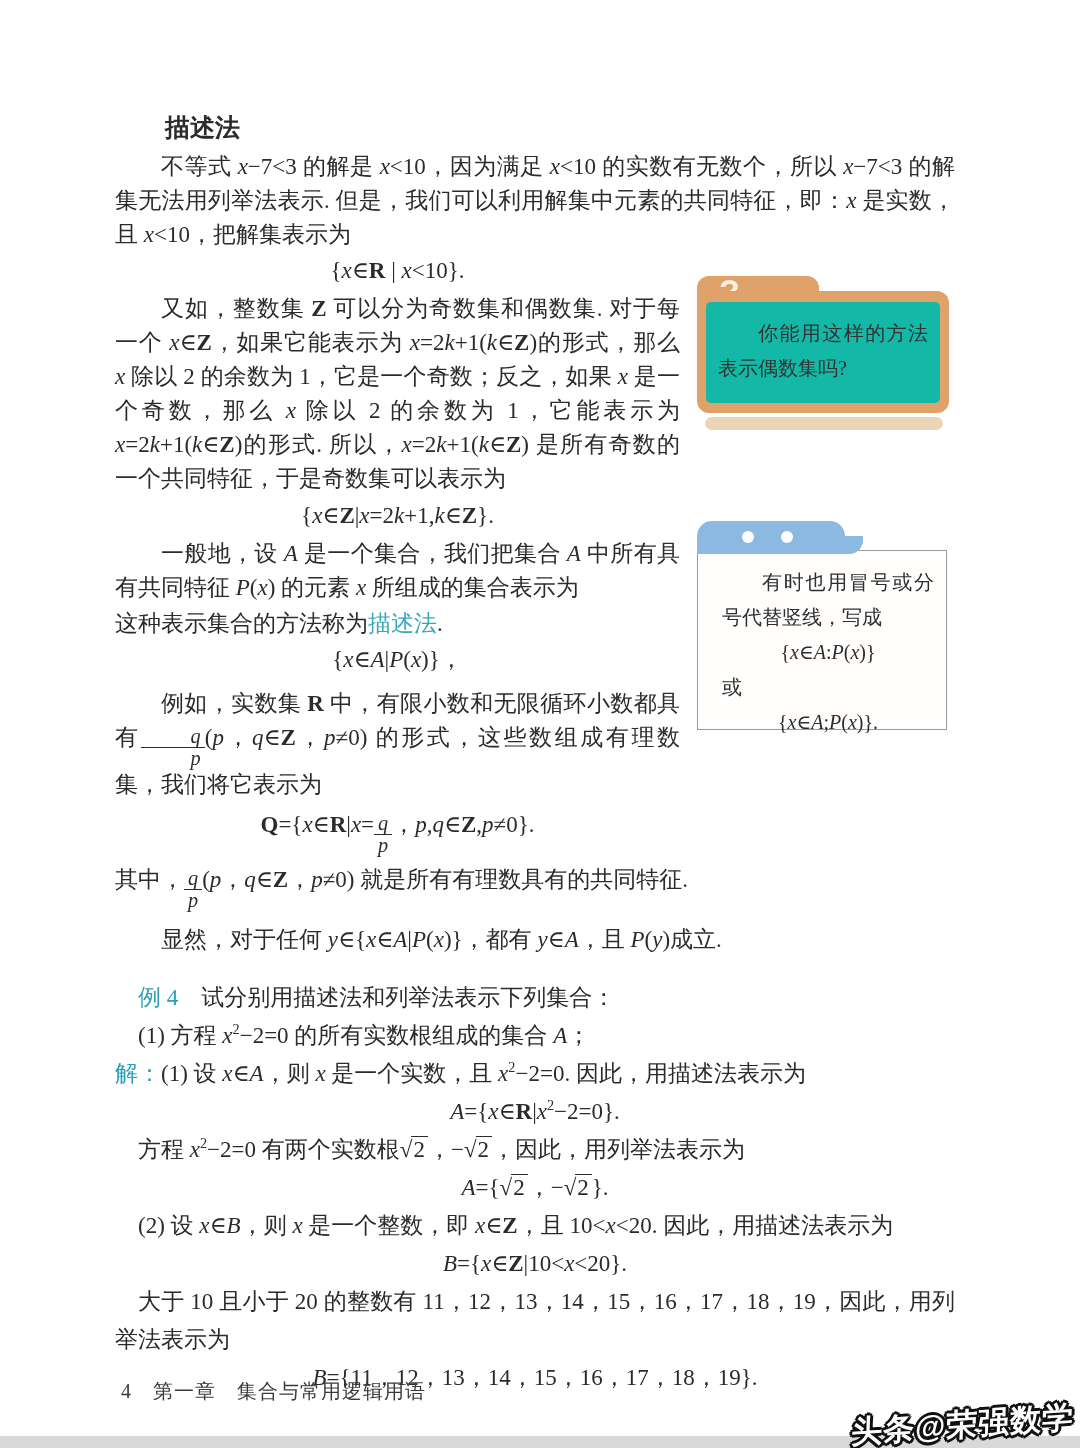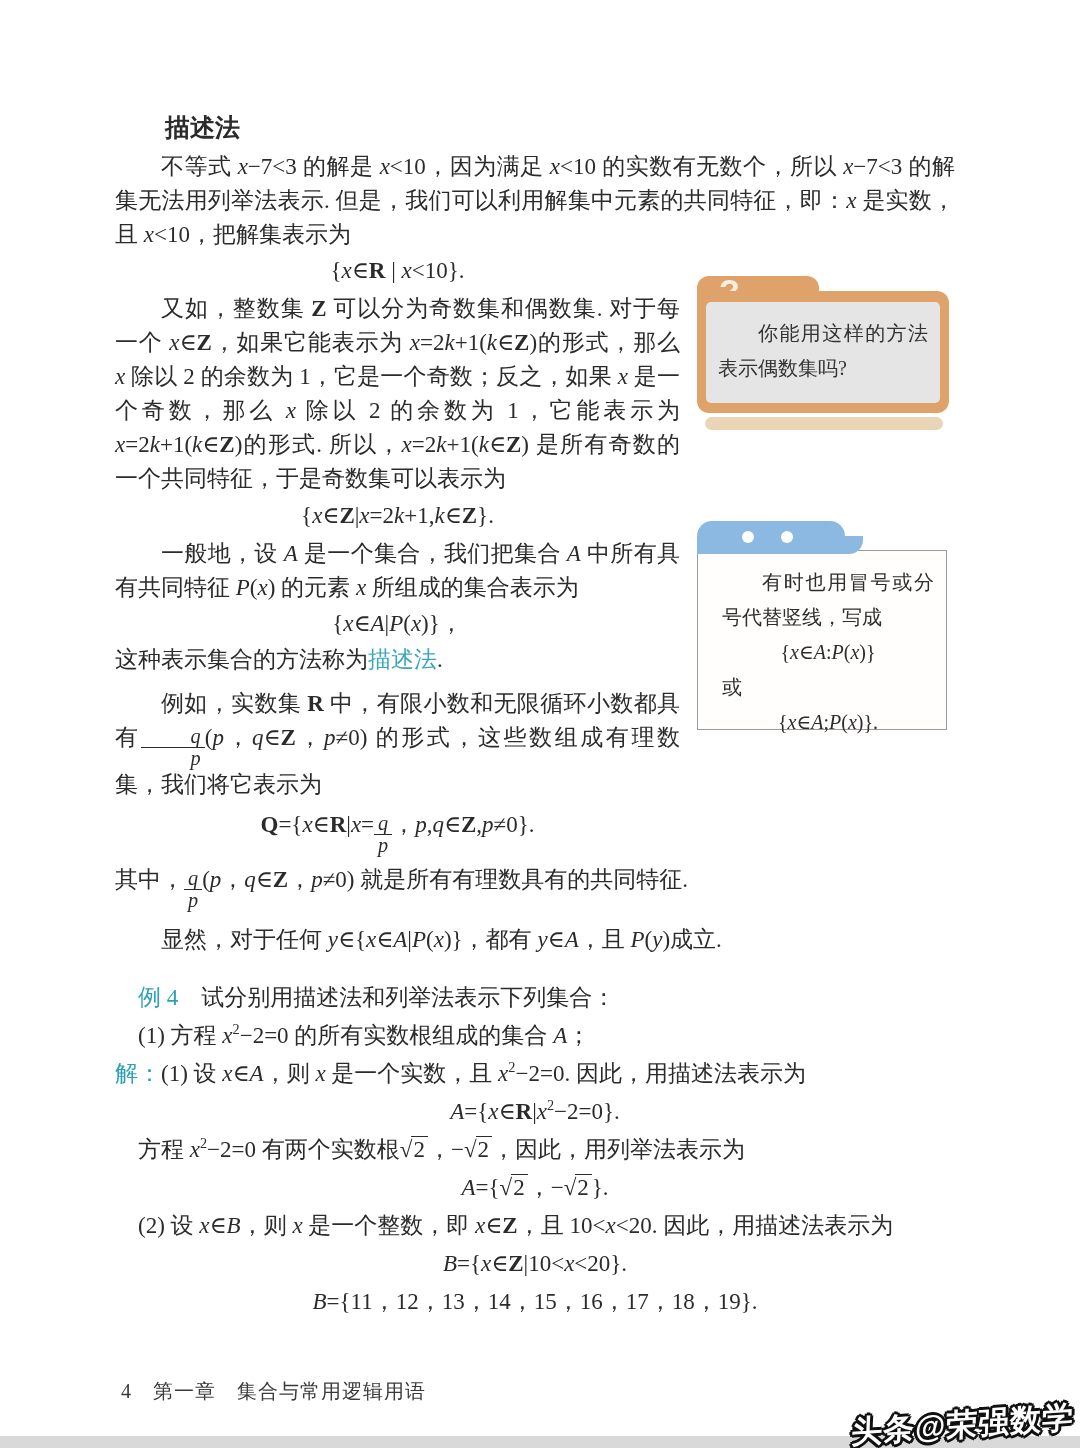--- a/index.html
+++ b/index.html
@@ -29,21 +29,21 @@
   .frac .num, .frac .den { display:block; font-size:0.88em; padding:0 4px; }
   .frac .den { border-top:1.6px solid #2b2b2b; }
   .sqrt { white-space:nowrap; }
   .sqrt .radical { font-style:normal; }
   .sqrt .radicand { border-top:1.6px solid #2b2b2b; padding:0 3px 0 2px; margin-left:-1px; }
   
   .callout-question { position:absolute; left:697px; top:276px; width:252px; height:148px; }
   .q-tab { position:absolute; left:0; top:0; width:122px; height:34px; background:#dfa26b; border-radius:12px 12px 0 0; }
   .q-tab span { position:absolute; left:22px; top:-4px; font-family:"Liberation Sans",sans-serif; font-weight:700; font-size:34px; color:rgba(255,252,245,0.85); }
   .q-main { position:absolute; left:0; top:15px; width:252px; height:122px; background:#dfa26b; border-radius:0 12px 12px 12px; padding:11px 9px 10px 9px; }
-  .q-inner { width:100%; height:100%; background:#e5e5e5; border-radius:5px; padding:14px 12px 0 12px;
+  .q-inner { width:100%; height:100%; background:#14b8a6; border-radius:5px; padding:14px 12px 0 12px;
              font-size:20px; line-height:35px; color:#333; }
   .q-shadow { position:absolute; left:8px; top:141px; width:238px; height:13px; background:#ead6b6; border-radius:7px; }
   
   .callout-note { position:absolute; left:697px; top:521px; width:250px; height:209px; }
   .n-header { position:absolute; left:0; top:0; width:148px; height:33px; background:#8cb9e2; border-radius:15px 15px 0 0; z-index:2; }
   .n-header::after { content:""; position:absolute; right:-18px; bottom:0; width:18px; height:18px; background:#8cb9e2; border-radius:0 0 14px 0; }
   .n-dot { position:absolute; top:10px; width:12px; height:12px; border-radius:50%; background:#ffffff; }
   .n-dot.d1 { left:45px; } .n-dot.d2 { left:84px; }
   .n-body { position:absolute; left:0; top:29px; width:250px; height:180px; background:#fffefd; border:1.5px solid #9a9a9a;
             padding:14px 12px 0 24px; font-size:20px; line-height:35px; color:#2d2d2d; z-index:1; }
@@ -65,34 +65,35 @@
 
 <div class="page">
 
   <main class="content" id="content">
       <div class="block type-heading indent2">描述法</div>
       <div class="block type-para indent2">不等式 <span class="seg-v">x</span>−7&lt;3 的解是 <span class="seg-v">x</span>&lt;10，因为满足 <span class="seg-v">x</span>&lt;10 的实数有无数个，所以 <span class="seg-v">x</span>−7&lt;3 的解集无法用列举法表示. 但是，我们可以利用解集中元素的共同特征，即：<span class="seg-v">x</span> 是实数，且 <span class="seg-v">x</span>&lt;10，把解集表示为</div>
       <div class="block type-formula narrow" style="margin-top: 2px;">{<span class="seg-v">x</span>∈<span class="seg-b">R</span> | <span class="seg-v">x</span>&lt;10}.</div>
       <div class="block type-para narrow indent2" style="margin-top: 4px;">又如，整数集 <span class="seg-b">Z</span> 可以分为奇数集和偶数集. 对于每一个 <span class="seg-v">x</span>∈<span class="seg-b">Z</span>，如果它能表示为 <span class="seg-v">x</span>=2<span class="seg-v">k</span>+1(<span class="seg-v">k</span>∈<span class="seg-b">Z</span>)的形式，那么 <span class="seg-v">x</span> 除以 2 的余数为 1，它是一个奇数；反之，如果 <span class="seg-v">x</span> 是一个奇数，那么 <span class="seg-v">x</span> 除以 2 的余数为 1，它能表示为 <span class="seg-v">x</span>=2<span class="seg-v">k</span>+1(<span class="seg-v">k</span>∈<span class="seg-b">Z</span>)的形式. 所以，<span class="seg-v">x</span>=2<span class="seg-v">k</span>+1(<span class="seg-v">k</span>∈<span class="seg-b">Z</span>) 是所有奇数的一个共同特征，于是奇数集可以表示为</div>
       <div class="block type-formula narrow" style="margin-top: 3px;">{<span class="seg-v">x</span>∈<span class="seg-b">Z</span>|<span class="seg-v">x</span>=2<span class="seg-v">k</span>+1,<span class="seg-v">k</span>∈<span class="seg-b">Z</span>}.</div>
       <div class="block type-para narrow indent2" style="margin-top: 4px;">一般地，设 <span class="seg-v">A</span> 是一个集合，我们把集合 <span class="seg-v">A</span> 中所有具有共同特征 <span class="seg-v">P</span>(<span class="seg-v">x</span>) 的元素 <span class="seg-v">x</span> 所组成的集合表示为</div>
+      <div class="block type-para narrow" style="margin-top: 2px;">这种表示集合的方法称为<span class="seg-a">描述法</span>.</div>
       <div class="block type-formula narrow" style="margin-top: 2px;">{<span class="seg-v">x</span>∈<span class="seg-v">A</span>|<span class="seg-v">P</span>(<span class="seg-v">x</span>)}，</div>
-      <div class="block type-para narrow" style="margin-top: 2px;">这种表示集合的方法称为<span class="seg-a">描述法</span>.</div>
       <div class="block type-para narrow indent2" style="margin-top: 10px;">例如，实数集 <span class="seg-b">R</span> 中，有限小数和无限循环小数都具有<span class="frac"><span class="num">q</span><span class="den">p</span></span>(<span class="seg-v">p</span>，<span class="seg-v">q</span>∈<span class="seg-b">Z</span>，<span class="seg-v">p</span>≠0) 的形式，这些数组成有理数集，我们将它表示为</div>
       <div class="block type-formula narrow" style="margin-top: 6px;"><span class="seg-b">Q</span>={<span class="seg-v">x</span>∈<span class="seg-b">R</span>|<span class="seg-v">x</span>=<span class="frac"><span class="num">q</span><span class="den">p</span></span>，<span class="seg-v">p</span>,<span class="seg-v">q</span>∈<span class="seg-b">Z</span>,<span class="seg-v">p</span>≠0}.</div>
       <div class="block type-para" style="margin-top: 8px;">其中，<span class="frac"><span class="num">q</span><span class="den">p</span></span>(<span class="seg-v">p</span>，<span class="seg-v">q</span>∈<span class="seg-b">Z</span>，<span class="seg-v">p</span>≠0) 就是所有有理数具有的共同特征.</div>
       <div class="block type-para indent2" style="margin-top: 12px;">显然，对于任何 <span class="seg-v">y</span>∈{<span class="seg-v">x</span>∈<span class="seg-v">A</span>|<span class="seg-v">P</span>(<span class="seg-v">x</span>)}，都有 <span class="seg-v">y</span>∈<span class="seg-v">A</span>，且 <span class="seg-v">P</span>(<span class="seg-v">y</span>)成立.</div>
       <div class="block type-para indent1 ex" style="margin-top: 22px;"><span class="seg-l">例 4</span>　试分别用描述法和列举法表示下列集合：</div>
       <div class="block type-para indent1 ex">(1) 方程 <span class="seg-v">x</span><sup class="sup">2</sup>−2=0 的所有实数根组成的集合 <span class="seg-v">A</span>；</div>
       <div class="block type-para ex"><span class="seg-l">解：</span>(1) 设 <span class="seg-v">x</span>∈<span class="seg-v">A</span>，则 <span class="seg-v">x</span> 是一个实数，且 <span class="seg-v">x</span><sup class="sup">2</sup>−2=0. 因此，用描述法表示为</div>
       <div class="block type-formula ex"><span class="seg-v">A</span>={<span class="seg-v">x</span>∈<span class="seg-b">R</span>|<span class="seg-v">x</span><sup class="sup">2</sup>−2=0}.</div>
       <div class="block type-para indent1 ex">方程 <span class="seg-v">x</span><sup class="sup">2</sup>−2=0 有两个实数根<span class="sqrt"><span class="radical">√</span><span class="radicand">2</span></span>，−<span class="sqrt"><span class="radical">√</span><span class="radicand">2</span></span>，因此，用列举法表示为</div>
       <div class="block type-formula ex"><span class="seg-v">A</span>={<span class="sqrt"><span class="radical">√</span><span class="radicand">2</span></span>，−<span class="sqrt"><span class="radical">√</span><span class="radicand">2</span></span>}.</div>
       <div class="block type-para indent1 ex">(2) 设 <span class="seg-v">x</span>∈<span class="seg-v">B</span>，则 <span class="seg-v">x</span> 是一个整数，即 <span class="seg-v">x</span>∈<span class="seg-b">Z</span>，且 10&lt;<span class="seg-v">x</span>&lt;20. 因此，用描述法表示为</div>
       <div class="block type-formula ex"><span class="seg-v">B</span>={<span class="seg-v">x</span>∈<span class="seg-b">Z</span>|10&lt;<span class="seg-v">x</span>&lt;20}.</div>
+      <div class="block type-para indent1 ex">大于 10 且小于 20 的整数有 11，12，13，14，15，16，17，18，19，因此，用列举法表示为</div>
       <div class="block type-formula ex"><span class="seg-v">B</span>={11，12，13，14，15，16，17，18，19}.</div>
     </main>
 
   <aside class="callout-question">
     <div class="q-tab">
       <span>?</span>
     </div>
     <div class="q-main">
       <div class="q-inner" id="question-body">
           <div class="block type-para indent2">你能用这样的方法表示偶数集吗?</div>

